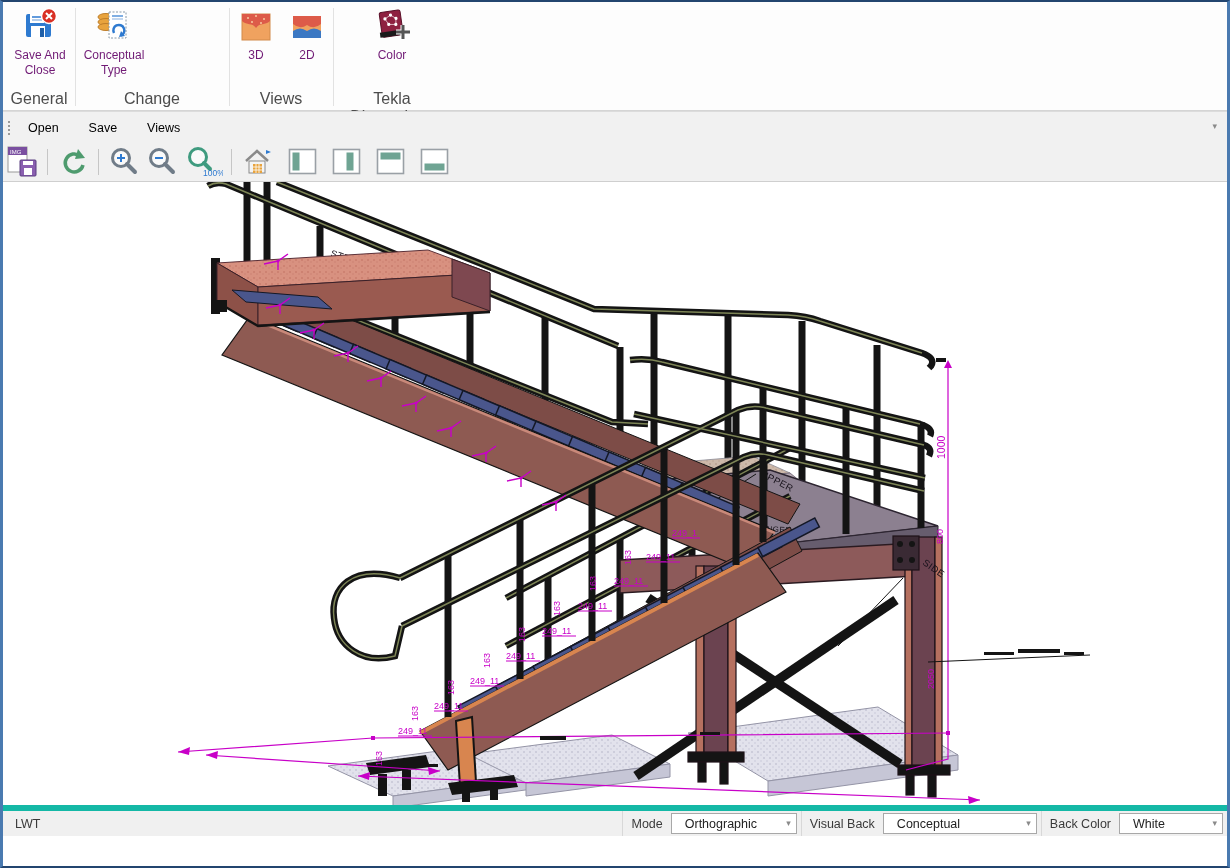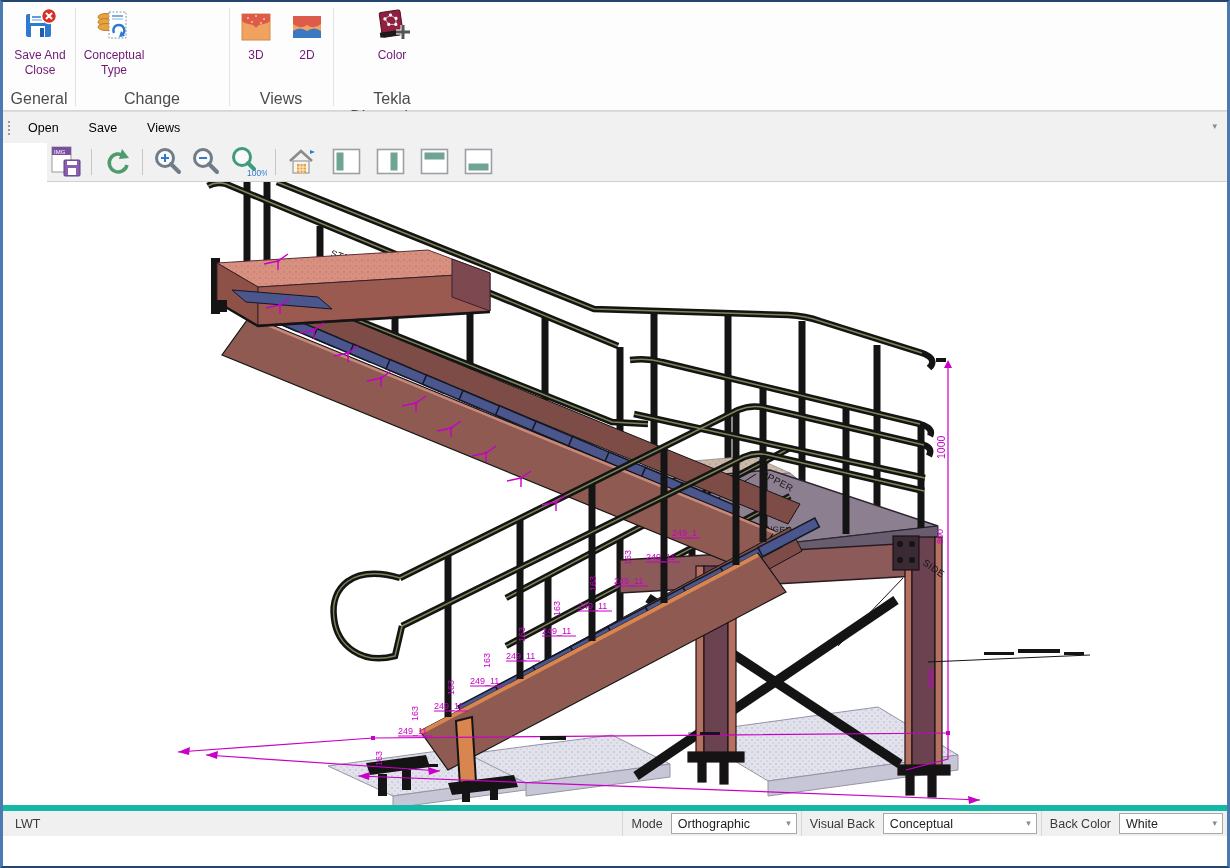--- a/index.html
+++ b/index.html
@@ -17,36 +17,36 @@
   .tabstrip{position:relative;height:38px;background:#fff;}
   .tab{display:inline-block;margin-left:14px;margin-top:12px;font-size:12.5px;color:#333;cursor:default;}
   .tab:first-child{margin-left:12px;}
   .tabcaret{position:absolute;left:12px;bottom:-1px;width:0;height:0;border-left:8px solid transparent;border-right:8px solid transparent;border-bottom:8px solid #c9c9c9;}
   .tabcaret:after{content:"";position:absolute;left:-7px;top:1.5px;border-left:7px solid transparent;border-right:7px solid transparent;border-bottom:7px solid #fafafa;}
   
   .menubar{position:relative;height:31px;background:#f1f1f1;border-top:1px solid #dcdcdc;display:flex;align-items:center;}
   .grip{width:3px;height:14px;margin-left:5px;background:transparent;box-shadow:0 0 0 0;border-left:2px dotted #9a9a9a;}
   .menuitem{font-size:12.5px;color:#000000;padding:0 15px;cursor:default;}
   .menucaret{position:absolute;right:10px;top:9px;font-size:9px;color:#8a8a8a;}
-  .iconbar{position:relative;height:38px;background:#f1f1f1;border-bottom:1px solid #cfcfcf;display:flex;align-items:center;margin-left:44px;}
+  .iconbar{position:relative;height:38px;background:#f1f1f1;border-bottom:1px solid #cfcfcf;display:flex;align-items:center;}
   .tbico{width:34px;height:34px;margin:0 2px;display:flex;align-items:center;justify-content:center;}
   .tbsep{width:1px;height:26px;background:#c6c6c6;margin:0 6px;}
   
   .canvas{position:relative;height:623px;background:#fff;overflow:hidden;}
   .canvas svg{display:block;}
   .ann{font-size:9px;fill:#c800c8;}
   .annbig{font-size:10.5px;fill:#c800c8;}
   .bname{font-size:9.5px;fill:#17111a;letter-spacing:.5px;}
   .bsmall{font-size:8px;fill:#17111a;letter-spacing:.5px;}
   
   .statusbar{position:relative;height:25px;background:#f0f0f0;border-top:6px solid #14b8a6;display:flex;align-items:center;font-size:12.5px;color:#3a3a3a;}
   .sbleft{padding-left:12px;flex:1;}
   .sbsep{width:1px;height:25px;background:#d8d8d8;margin:0 0;}
   .sblabel{padding:0 8px;white-space:nowrap;}
-  .combo{position:relative;height:21px;background:#fff;border:1px solid #a8a8a8;display:flex;align-items:center;font-size:12.5px;color:#222;padding-left:6px;box-sizing:border-box;margin-right:4px;}
+  .combo{position:relative;height:21px;background:#fff;border:1px solid #a8a8a8;display:flex;align-items:center;font-size:12.5px;color:#222;padding-left:13px;box-sizing:border-box;margin-right:4px;}
   .combo .arrow{position:absolute;right:5px;top:4px;font-size:9px;color:#8a8a8a;}
 </style>
 </head>
 <body>
 
 <div class="window">
 
   <div class="ribbon">
     <div class="rbtn" style="left:4px;width:66px;">
       <span class="ic">

